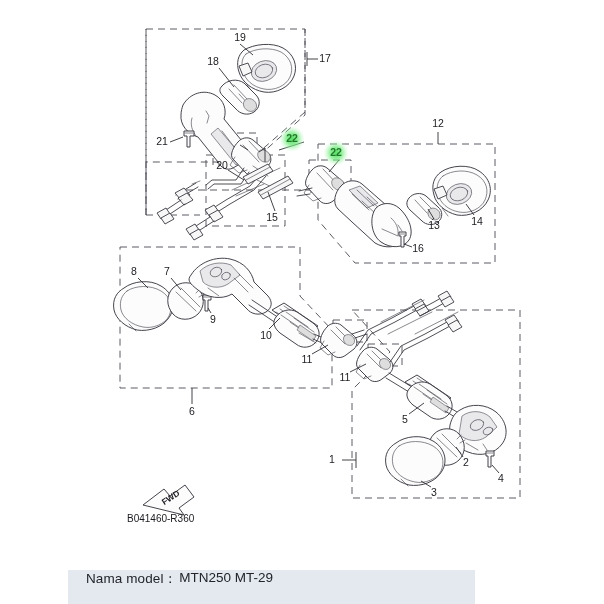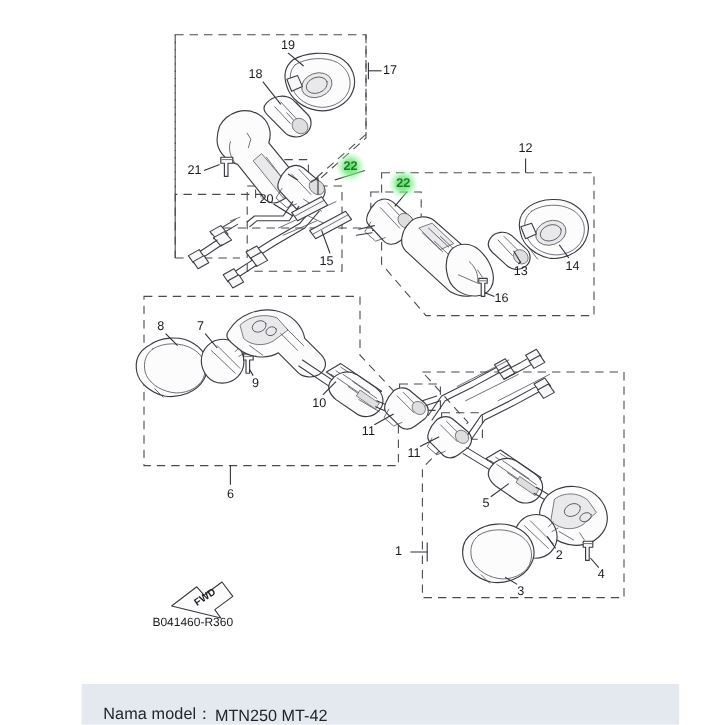--- a/index.html
+++ b/index.html
@@ -59,25 +59,25 @@
     font-size: 8.5px;
     font-weight: bold;
     fill: #1b1b20;
     text-anchor: middle;
     dominant-baseline: middle;
   }
   #model-bar {
     position: absolute;
     left: 68px;
     top: 570px;
-    width: 498px;
+    width: 407px;
     height: 34px;
     background: #e4e9f0;
     display: flex;
-    align-items: flex-end;
+    align-items: flex-start;
     box-sizing: border-box;
     padding-left: 18px;
   }
   #model-bar .model-label {
     font-family: "Liberation Sans", sans-serif;
     font-size: 13.5px;
     color: #22242a;
     letter-spacing: 0.1px;
     white-space: nowrap;
   }
@@ -458,14 +458,14 @@
     <text class="num" x="222" y="166">20</text>
     <text class="num" x="162" y="142">21</text>
     <text class="hl-num" x="292" y="139">22</text>
     <text class="hl-num" x="336" y="153">22</text>
   </g>
 </svg>
 </div>
 
 <div id="model-bar">
   <span class="model-label">Nama model：</span>
-  <span class="model-value">MTN250 MT-42</span>
+  <span class="model-value">MTN250 MT-29</span>
 </div>
 
 </body></html>

